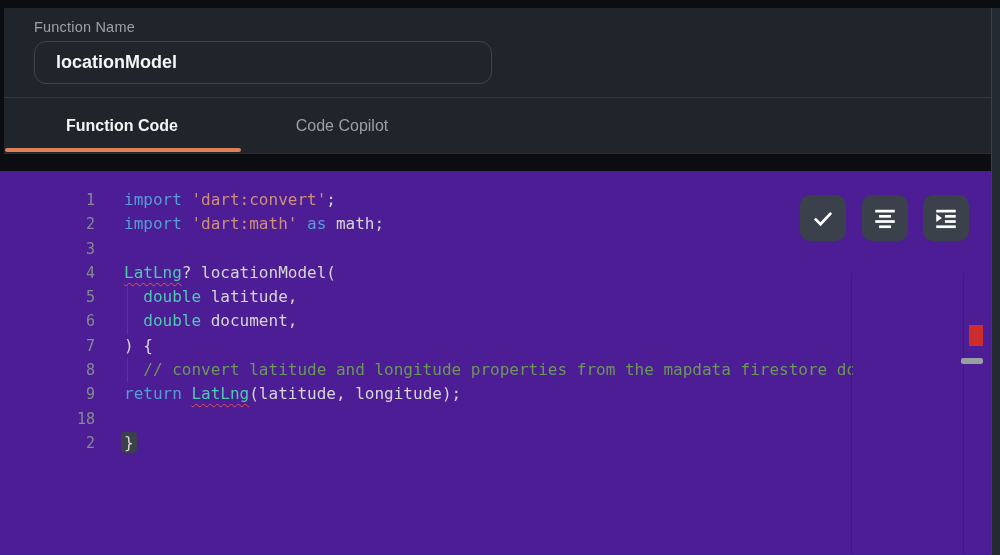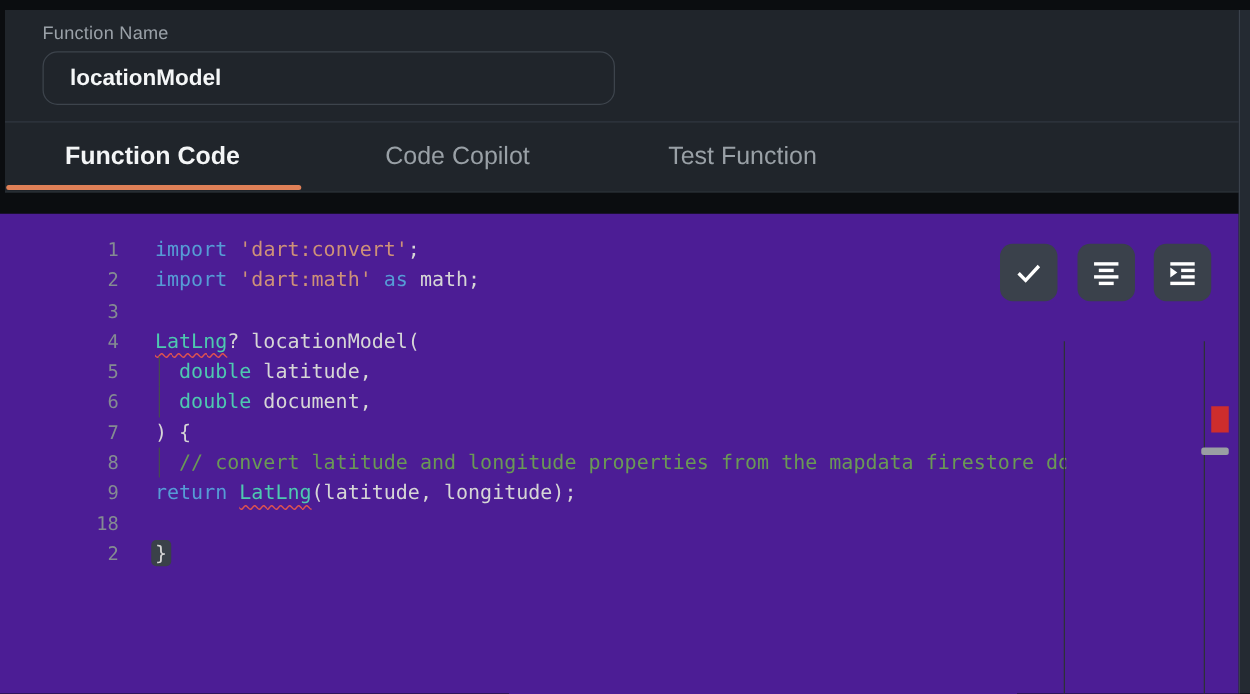--- a/index.html
+++ b/index.html
@@ -18,21 +18,21 @@
     font-family:"Liberation Sans", sans-serif; outline:none;
   }
   
   .tabs-row {
     position:absolute; left:4px; top:97px; width:987px; height:57px;
     background:#20252b; border-top:1px solid #313841; border-bottom:1px solid #2a3037;
   }
   .tab {
     position:absolute; top:0; height:100%; width:236px;
     display:flex; align-items:center; justify-content:center;
-    font-size:20px; color:#99a0a6; cursor:pointer;
+    font-size:16px; color:#99a0a6; cursor:pointer;
   }
   .tab.active { color:#f3f5f6; font-weight:bold; }
   .tab-underline { position:absolute; left:1px; bottom:1px; width:236px; height:4px; background:#df8057; border-radius:3px; }
   
   .editor { position:absolute; left:0; top:171px; width:991px; height:400px; background:#4c1d95; }
   .code-viewport {
     position:absolute; left:0; top:0; width:853px; height:100%; overflow:hidden;
     padding-top:17px; font-family:"DejaVu Sans Mono", monospace;
     font-size:16px; line-height:24.3px;
   }
@@ -68,25 +68,22 @@
 
   <div class="panel-top">
     <div class="field-label">Function Name</div>
     <input class="name-input" type="text" readonly="" value="locationModel" style="">
   </div>
 
   <div class="tabs-row">
     <div class="tab active" style="left:0">
         <span>Function Code</span>
       </div>
-    <div class="tab" style="left:244px">
+    <div class="tab" style="left:220px">
         <span>Code Copilot</span>
-      </div>
-    <div class="tab" style="left:472px">
-        <span>Test Function</span>
       </div>
     <div class="tab-underline"></div>
   </div>
 
   <div class="editor">
     <div class="code-viewport">
         <div class="cline"><span class="ln">1</span><span class="ct"><span class="kw">import</span><span class="pln"> </span><span class="str">'dart:convert'</span><span class="pln">;</span></span></div>
         <div class="cline"><span class="ln">2</span><span class="ct"><span class="kw">import</span><span class="pln"> </span><span class="str">'dart:math'</span><span class="pln"> </span><span class="kw">as</span><span class="pln"> math;</span></span></div>
         <div class="cline"><span class="ln">3</span><span class="ct"></span></div>
         <div class="cline"><span class="ln">4</span><span class="ct"><span class="typ sq">LatLng</span><span class="pln">? locationModel(</span></span></div>

